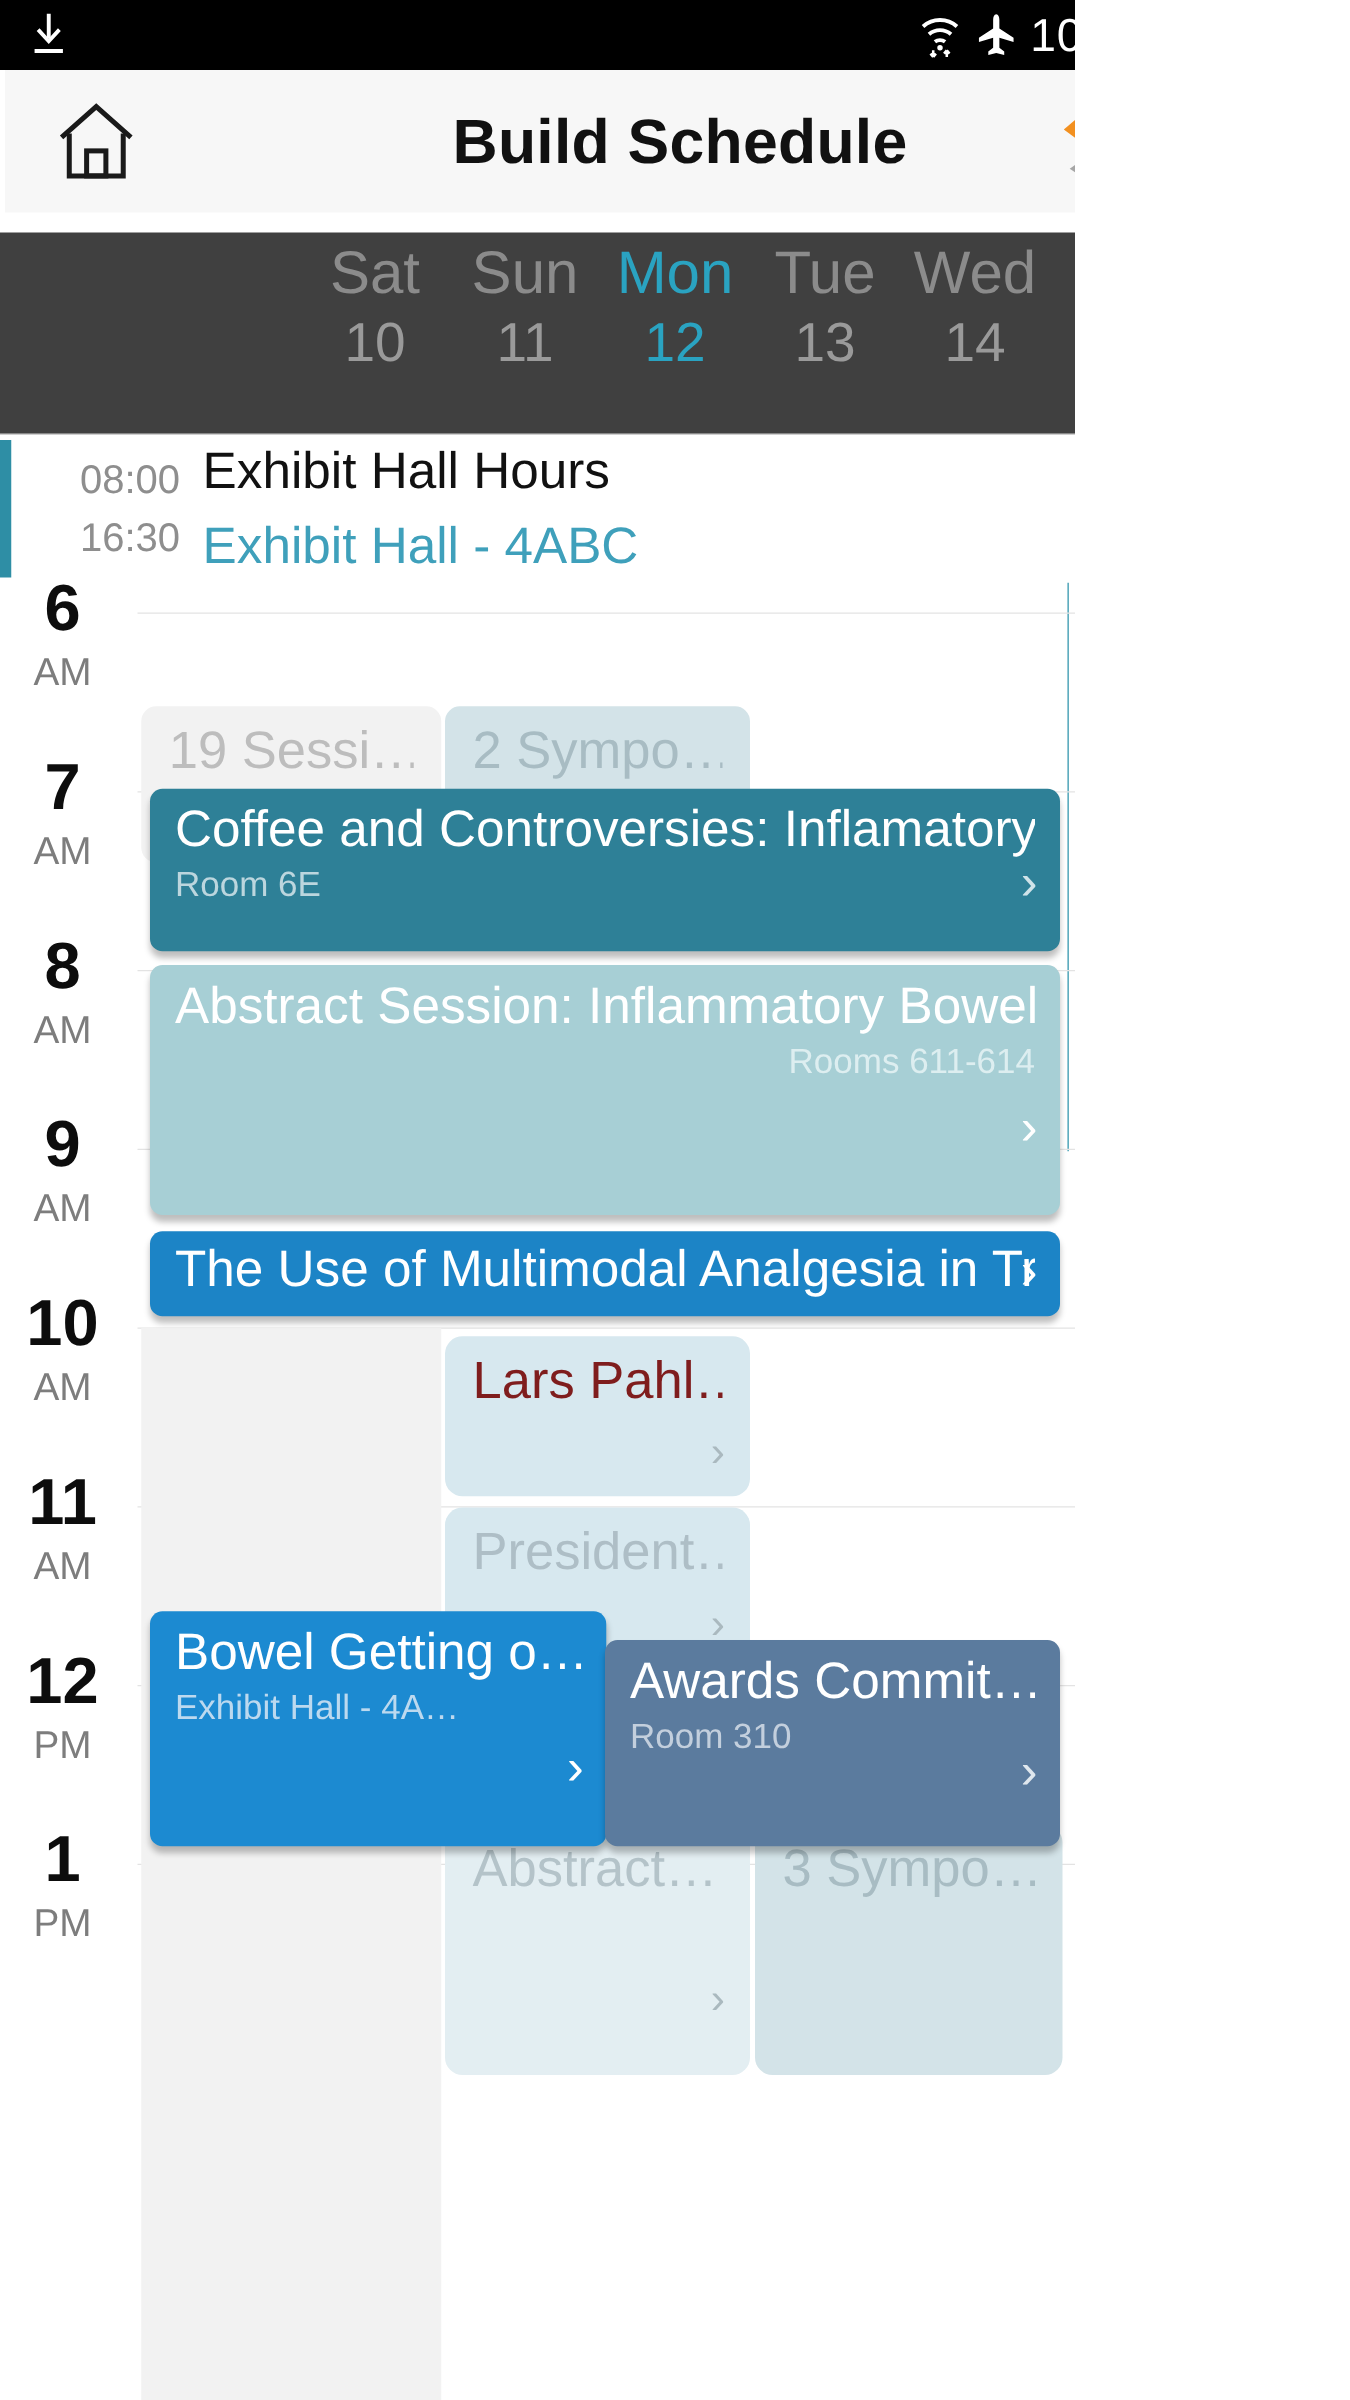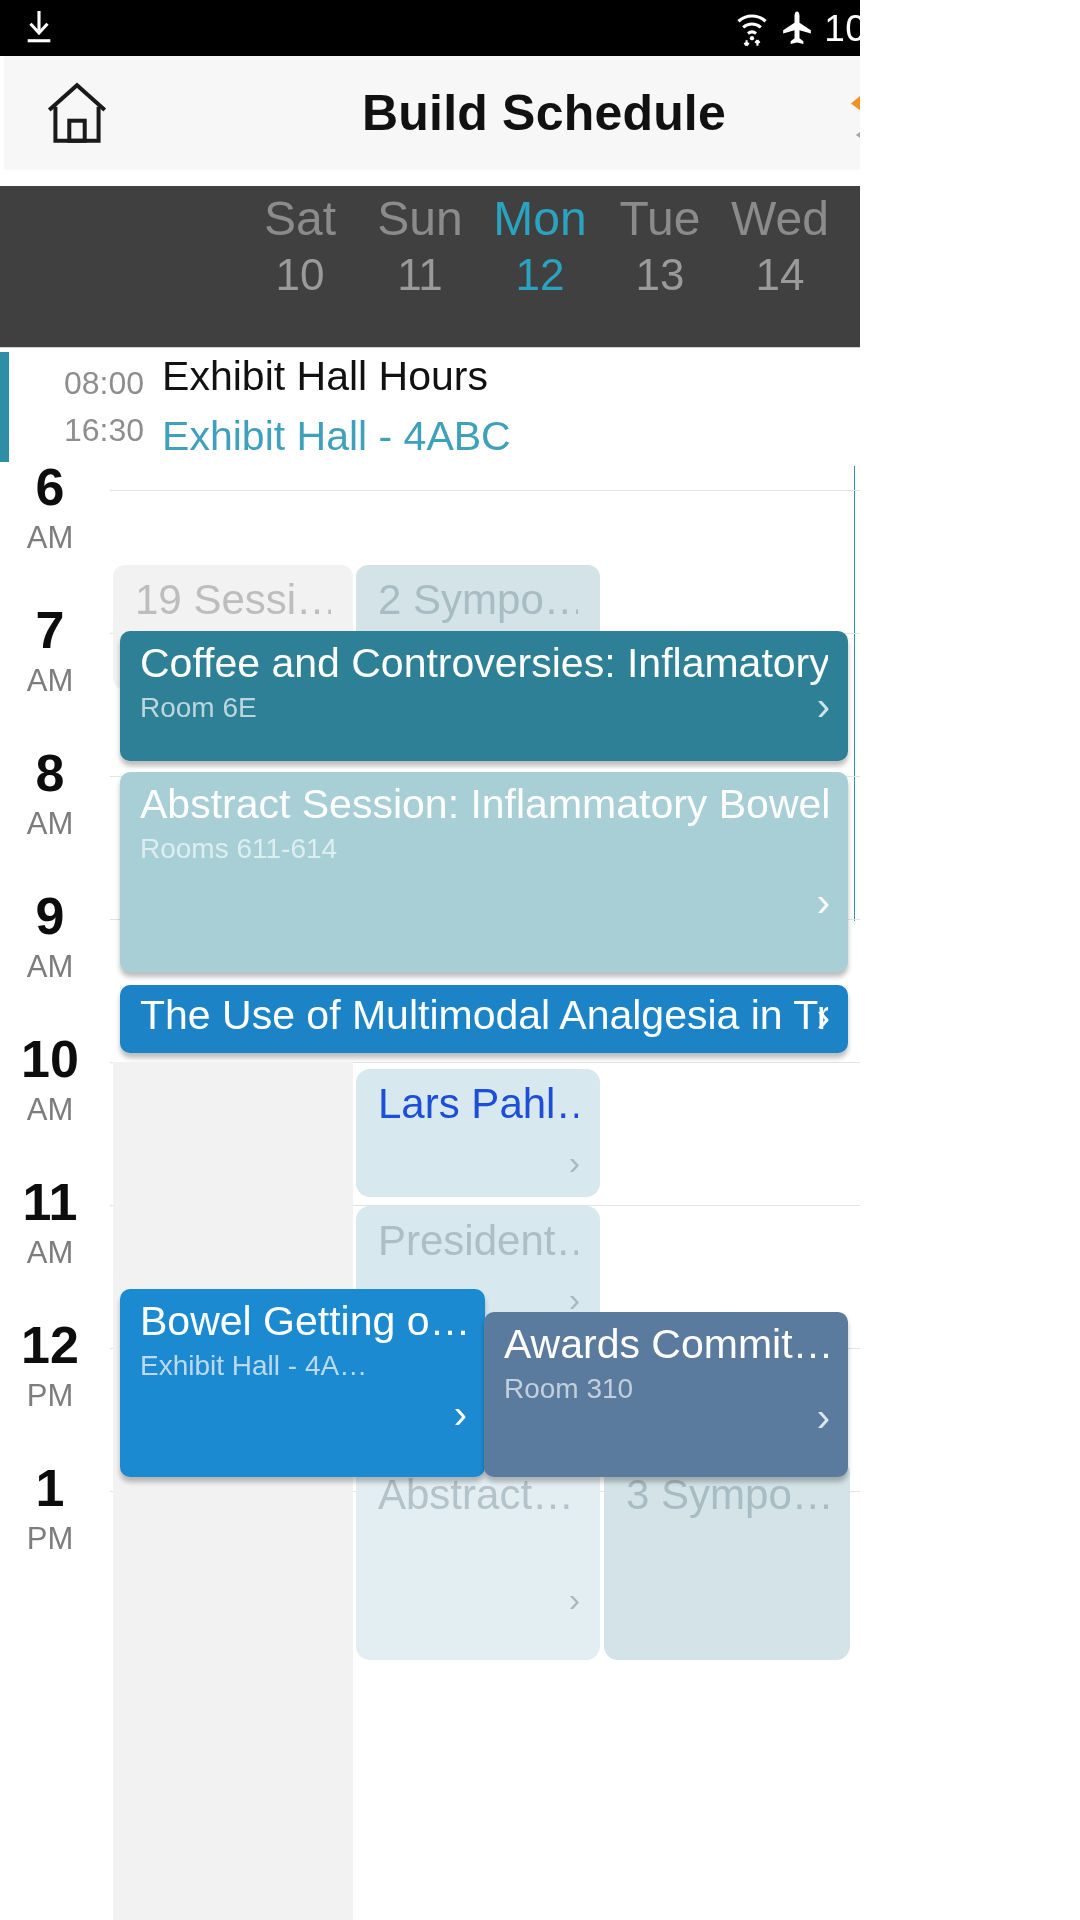--- a/index.html
+++ b/index.html
@@ -247,21 +247,21 @@
       <div class="t" style="color:#bdbdbd;">19 Sessi…</div>
     </div>
     <div class="bg-block" style="left:356px;top:99px;width:244px;height:125px;background:#d3e3e8;">
       <div class="t" style="color:#a8bcc3;">2 Sympo…</div>
     </div>
 
     <div style="position:absolute;left:113px;top:596px;width:240px;height:430px;background:#f2f2f2;"></div>
     <div style="position:absolute;left:113px;top:1026px;width:240px;height:430px;background:#f2f2f2;"></div>
 
     <div class="bg-block" style="left:356px;top:603px;width:244px;height:128px;background:#d7e8ef;border-radius:14px;">
-      <div class="t" style="color:#1d4ed8;">Lars Pahl…</div>
+      <div class="t" style="color:#7f1d1d;">Lars Pahl…</div>
       <div class="chev" style="top:74px;">›</div>
     </div>
     <div class="bg-block" style="left:356px;top:740px;width:244px;height:128px;background:#d7e8ef;border-radius:14px;">
       <div class="t" style="color:#aebec6;">President…</div>
       <div class="chev" style="top:74px;">›</div>
     </div>
     <div class="bg-block" style="left:480px;top:875px;width:120px;height:60px;background:#d7e8ef;border-radius:12px;"></div>
 
     <div class="bg-block" style="left:356px;top:994px;width:244px;height:200px;background:#e3eef2;border-radius:14px;">
       <div class="t" style="color:#b4c3c9;">Abstract…</div>
@@ -272,21 +272,21 @@
     </div>
 
     <div class="ev shadowed" style="left:120px;top:165px;width:728px;height:130px;background:#2e8097;">
       <div class="t" style="color:#ffffff;">Coffee and Controversies: Inflamatory…</div>
       <div class="l" style="color:#bcd6de;">Room 6E</div>
       <div class="chev" style="top:55px;color:#cfe3e9;">›</div>
     </div>
 
     <div class="ev shadowed" style="left:120px;top:306px;width:728px;height:200px;background:#a7cfd5;">
       <div class="t" style="color:#ffffff;">Abstract Session: Inflammatory Bowel…</div>
-      <div class="l" style="color:#ddeef0;">Rooms 611-614</div>
+      <div class="l" style="color:#ddeef0;text-align:right;">Rooms 611-614</div>
       <div class="chev" style="top:110px;color:#ffffff;">›</div>
     </div>
 
     <div class="ev shadowed" style="left:120px;top:519px;width:728px;height:68px;background:#1c84c6;padding-top:8px;">
       <div class="t" style="color:#ffffff;">The Use of Multimodal Analgesia in Tr…</div>
       <div class="chev" style="top:12px;color:#ffffff;">›</div>
     </div>
 
     <div class="ev shadowed" style="left:120px;top:823px;width:365px;height:188px;background:#1c8ad1;">
       <div class="t" style="color:#ffffff;">Bowel Getting o…</div>

